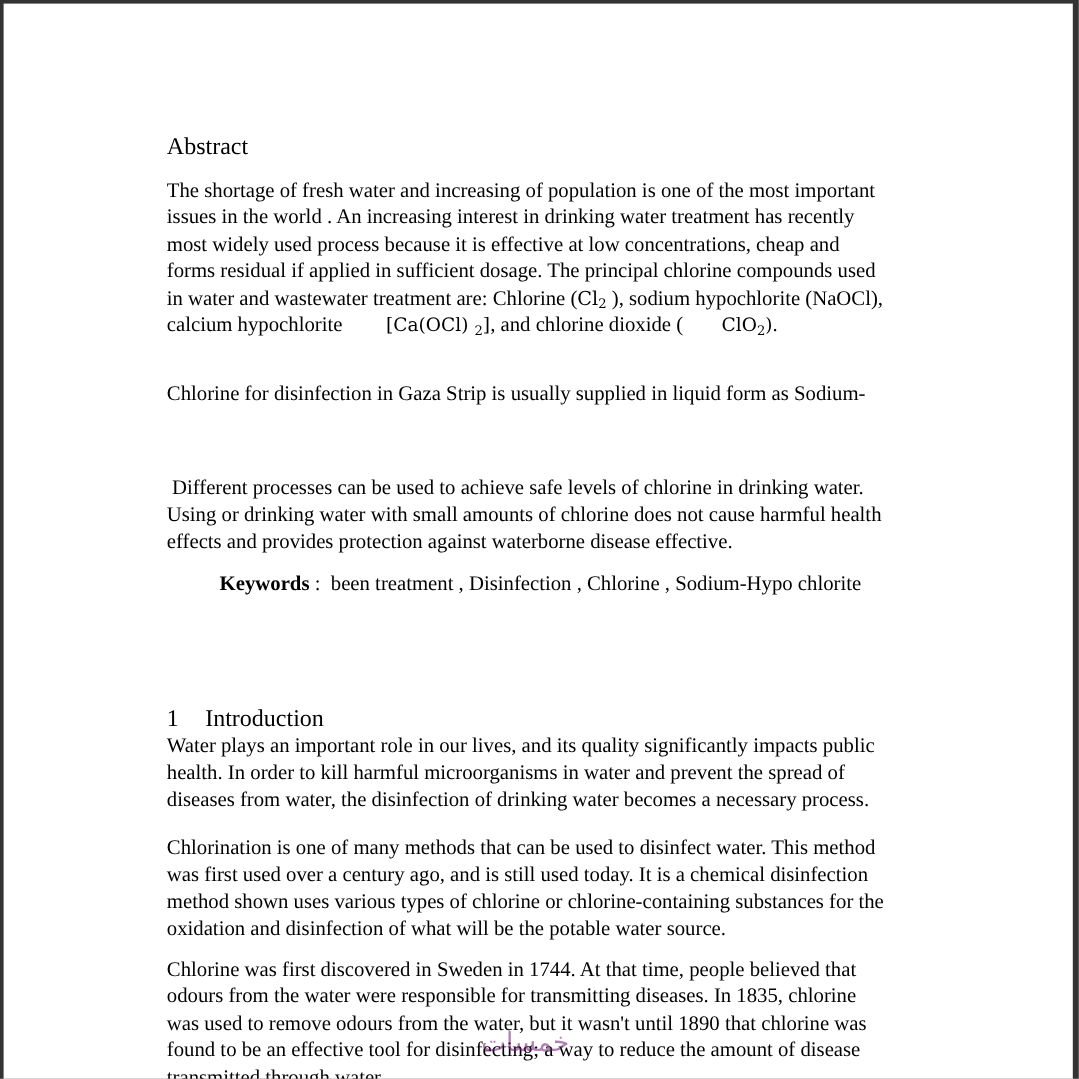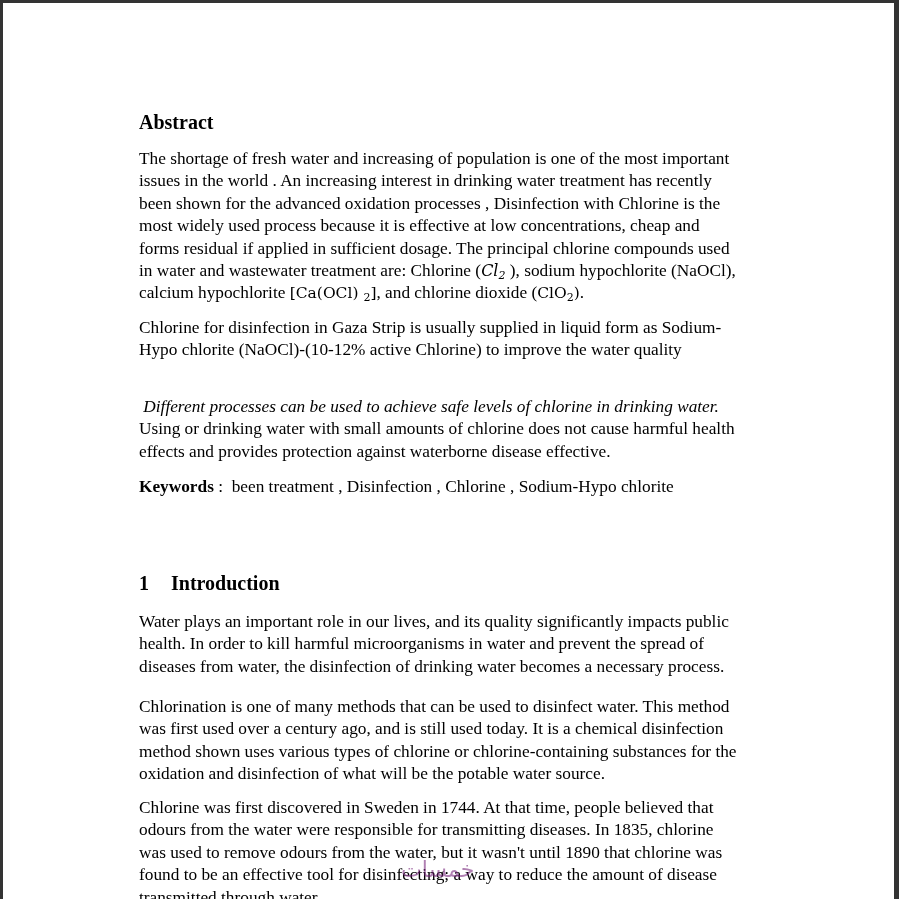--- a/index.html
+++ b/index.html
@@ -11,68 +11,66 @@
   }
   .page {
     position:absolute; left:3px; top:3px; width:891px; height:900px;
     background:#ffffff; overflow:hidden;
   }
   .content {
     position:absolute; left:136px; top:0; width:640px;
     color:#000; font-size:17.3px; line-height:22.4px;
   }
   .h {
-    position:absolute; left:0; font-weight:bold; font-size:20px; line-height:24px; white-space:nowrap;
+    position:absolute; left:0; font-weight:normal; font-size:20px; line-height:24px; white-space:nowrap;
   }
   .para { position:absolute; left:0; width:640px; }
   .line { display:block; white-space:nowrap; height:22.4px; }
-  .math { font-family:"DejaVu Serif", serif; font-style:italic; font-size:16px;text-align:right; }
-  .mathr { font-family:"DejaVu Serif", serif; font-size:15.5px; }
+  .math { font-family:"DejaVu Serif", serif; font-size:16px;text-align:right; }
+  .mathr { font-family:"DejaVu Serif", serif; font-size:15.5px;margin-left:32px; }
   sub { font-size:11px; line-height:0; vertical-align:-3px; }
-  .kw-label { font-weight:bold; }
+  .kw-label { font-weight:bold;margin-left:44px; }
   .sec-num { display:inline-block; width:32px; }
   .watermark {
     position:absolute; left:398px; top:854px; font-family:"DejaVu Sans", sans-serif;
     font-size:22px; color:#701a75; opacity:0.55; pointer-events:none;
   }
 </style>
 </head>
 <body>
 
 <div class="page">
   <div class="content">
 
     <div class="h" style="top:107px;">Abstract</div>
 
     <div class="para" style="top:145px;">
       <span class="line">The shortage of fresh water and increasing of population is one of the most important</span>
       <span class="line">issues in the world . An increasing interest in drinking water treatment has recently</span>
-      <span class="line">been shown for the advanced oxidation processes , Disinfection with Chlorine is the</span>
       <span class="line">most widely used process because it is effective at low concentrations, cheap and</span>
       <span class="line">forms residual if applied in sufficient dosage. The principal chlorine compounds used</span>
       <span class="line"><span>in water and wastewater treatment are: Chlorine (</span><span class="math"><span>Cl</span><sub>2</sub></span><span> ), sodium hypochlorite (NaOCl),</span></span>
       <span class="line"><span>calcium hypochlorite </span><span class="mathr"><span>[Ca(OCl) </span><sub>2</sub><span>]</span></span><span>, and chlorine dioxide (</span><span class="mathr"><span>ClO</span><sub>2</sub><span>)</span></span><span>.</span></span>
     </div>
 
     <div class="para" style="top:314px;">
       <span class="line">Chlorine for disinfection in Gaza Strip is usually supplied in liquid form as Sodium-</span>
-      <span class="line">Hypo chlorite (NaOCl)-(10-12% active Chlorine) to improve the water quality</span>
     </div>
 
     <div class="para" style="top:393px;">
-      <span class="line" style="white-space:pre;font-style:italic;"> Different processes can be used to achieve safe levels of chlorine in drinking water.</span>
+      <span class="line" style="white-space:pre;"> Different processes can be used to achieve safe levels of chlorine in drinking water.</span>
       <span class="line">Using or drinking water with small amounts of chlorine does not cause harmful health</span>
       <span class="line">effects and provides protection against waterborne disease effective.</span>
     </div>
 
     <div class="para" style="top:473px;">
       <span class="line" style="white-space:pre;"><span class="kw-label">Keywords</span><span> :  </span><span>been treatment , Disinfection , Chlorine , Sodium-Hypo chlorite</span></span>
     </div>
 
-    <div class="h" style="top:568px;"><span class="sec-num">1</span><span>Introduction</span></div>
+    <div class="h" style="top:584px;"><span class="sec-num">1</span><span>Introduction</span></div>
 
     <div class="para" style="top:608px;">
       <span class="line">Water plays an important role in our lives, and its quality significantly impacts public</span>
       <span class="line">health. In order to kill harmful microorganisms in water and prevent the spread of</span>
       <span class="line">diseases from water, the disinfection of drinking water becomes a necessary process.</span>
     </div>
 
     <div class="para" style="top:693px;">
       <span class="line">Chlorination is one of many methods that can be used to disinfect water. This method</span>
       <span class="line">was first used over a century ago, and is still used today. It is a chemical disinfection</span>

